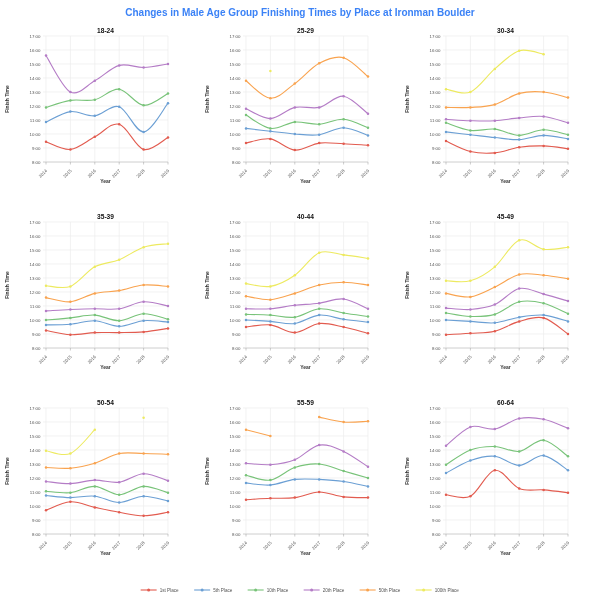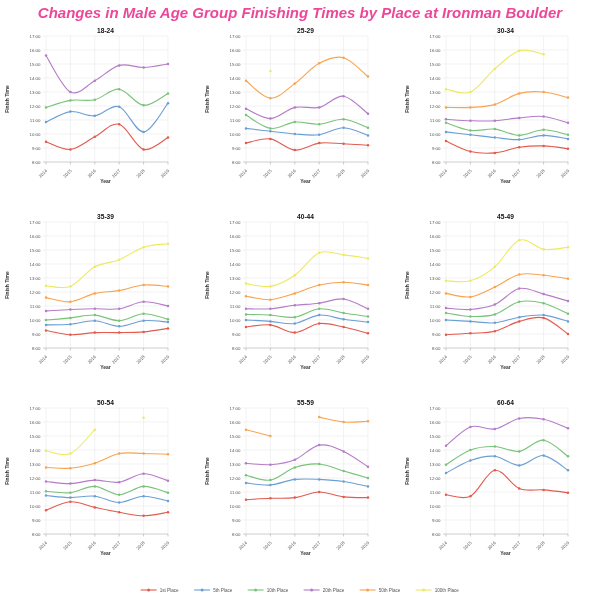--- a/index.html
+++ b/index.html
@@ -1,19 +1,19 @@
 <!DOCTYPE html>
 <html><head>
 <meta charset="utf-8">
 <style>
   html,body{margin:0;padding:0;background:#ffffff;}
   body{width:600px;height:600px;overflow:hidden;font-family:"Liberation Sans",sans-serif;}
   .figure{width:600px;height:600px;background:#fff;position:relative;}
   .fig-title{height:24px;display:flex;align-items:center;justify-content:center;
-    font-size:15px;font-weight:bold;color:#ec4899;letter-spacing:0;font-style:italic;}
+    font-size:10px;font-weight:bold;color:#3b82f6;letter-spacing:0;}
   .grid{display:grid;grid-template-columns:repeat(3,200px);grid-template-rows:repeat(3,186px);}
   .cell{width:200px;height:186px;}
   .legend-wrap{width:600px;height:18px;}
   svg text{font-family:"Liberation Sans",sans-serif;}
 </style>
 </head>
 <body>
 
 <div class="figure">
   <div class="fig-title">Changes in Male Age Group Finishing Times by Place at Ironman Boulder</div>

